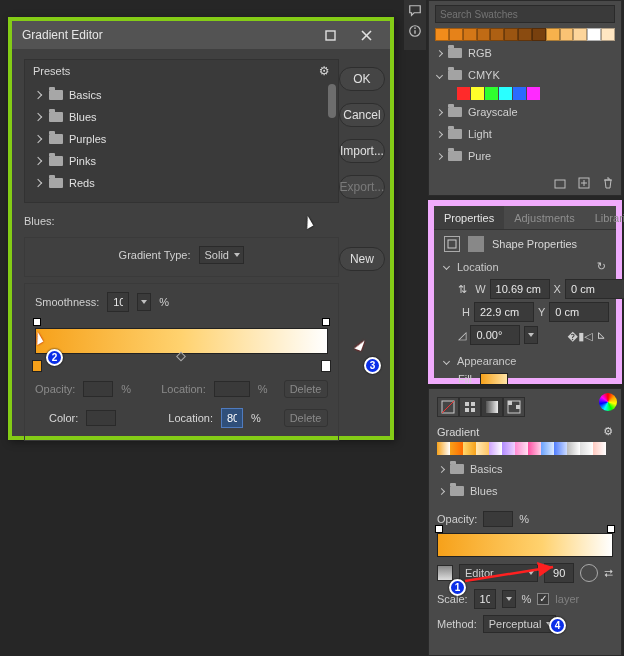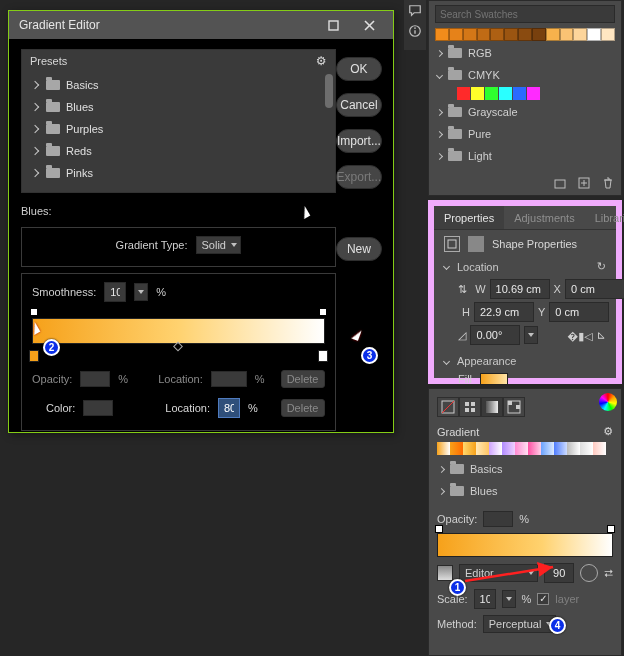--- a/index.html
+++ b/index.html
@@ -1,19 +1,19 @@
 <!DOCTYPE html>
 <html><head>
 <meta charset="utf-8">
 <style>
 * { box-sizing: border-box; margin: 0; padding: 0; font-family: -apple-system, "Segoe UI", Tahoma, sans-serif; user-select: none; }
 body { background: #262626; width: 624px; height: 656px; overflow: hidden; position: relative; color: #d0d0d0; font-size: 11px; }
 
 
-.ge-dialog { position: absolute; left: 8px; top: 10px; width: 386px; height: 423px; background: #000000; border: 1px solid #84cc16; box-shadow: 2px 2px 8px rgba(0,0,0,.4); }
+.ge-dialog { position: absolute; left: 8px; top: 17px; width: 386px; height: 423px; background: #404040; border: 4px solid #84cc16; box-shadow: 2px 2px 8px rgba(0,0,0,.4); }
 .ge-titlebar { height: 28px; background: #535353; display: flex; align-items: center; padding: 0 6px; color: #e6e6e6; font-size: 12px; }
 .ge-titlebar .title { flex: 1; padding-left: 4px; }
 .ge-titlebar .tb-btn { width: 36px; height: 20px; display: flex; align-items: center; justify-content: center; color: #e6e6e6; }
 .ge-body { display: flex; padding: 10px 12px 8px 12px; }
 .ge-left { flex: 1; }
 .ge-right { width: 66px; display: flex; flex-direction: column; gap: 12px; padding-top: 8px; align-items: stretch; }
 
 .presets-box { position: relative; border: 1px solid #323232; background: #3a3a3a; height: 144px; }
 .presets-header { display: flex; align-items: center; height: 22px; padding: 0 8px; color: #d8d8d8; }
 .presets-header .lbl { flex: 1; }
@@ -153,26 +153,26 @@
               <span>Blues</span>
             </div>
           <div class="item">
               <span class="chev"></span>
               <span class="folder-icon"></span>
               <span>Purples</span>
             </div>
           <div class="item">
               <span class="chev"></span>
               <span class="folder-icon"></span>
-              <span>Reds</span>
+              <span>Pinks</span>
             </div>
           <div class="item">
               <span class="chev"></span>
               <span class="folder-icon"></span>
-              <span>Pinks</span>
+              <span>Reds</span>
             </div>
         </div>
       </div>
 
       <div class="inline-row" style="margin-top:12px;">
         <span class="label">Blues:</span>
       </div>
 
       <div class="panel-section" style="margin-top:10px;">
         <div class="inline-row" style="justify-content:center; margin-top:0;">
@@ -312,26 +312,26 @@
         <div class="sw2" style="background: rgb(255, 42, 255);"></div>
       </div>
     <div class="folder-line">
         <span class="chev"></span>
         <span class="folder-icon"></span>
         <span>Grayscale</span>
       </div>
     <div class="folder-line">
         <span class="chev"></span>
         <span class="folder-icon"></span>
+        <span>Light</span>
+      </div>
+    <div class="folder-line">
+        <span class="chev"></span>
+        <span class="folder-icon"></span>
         <span>Pure</span>
-      </div>
-    <div class="folder-line">
-        <span class="chev"></span>
-        <span class="folder-icon"></span>
-        <span>Light</span>
       </div>
     <div class="panel-bottom">
       <span><svg width="14" height="14">
             <rect x="2" y="4" width="10" height="8" fill="none" stroke="#bdbdbd"></rect>
           </svg></span>
       <span><svg width="14" height="14">
             <rect x="2" y="2" width="10" height="10" fill="none" stroke="#bdbdbd"></rect>
             <line x1="7" y1="4" x2="7" y2="10" stroke="#bdbdbd"></line>
             <line x1="4" y1="7" x2="10" y2="7" stroke="#bdbdbd"></line>
           </svg></span>

